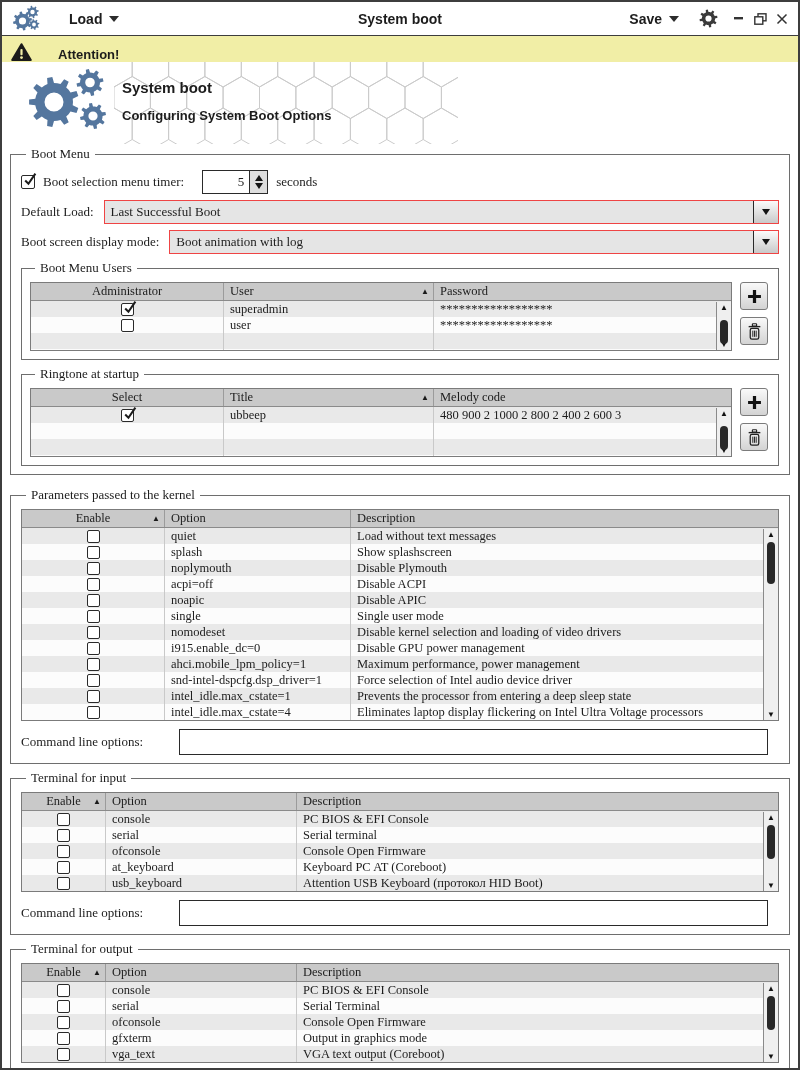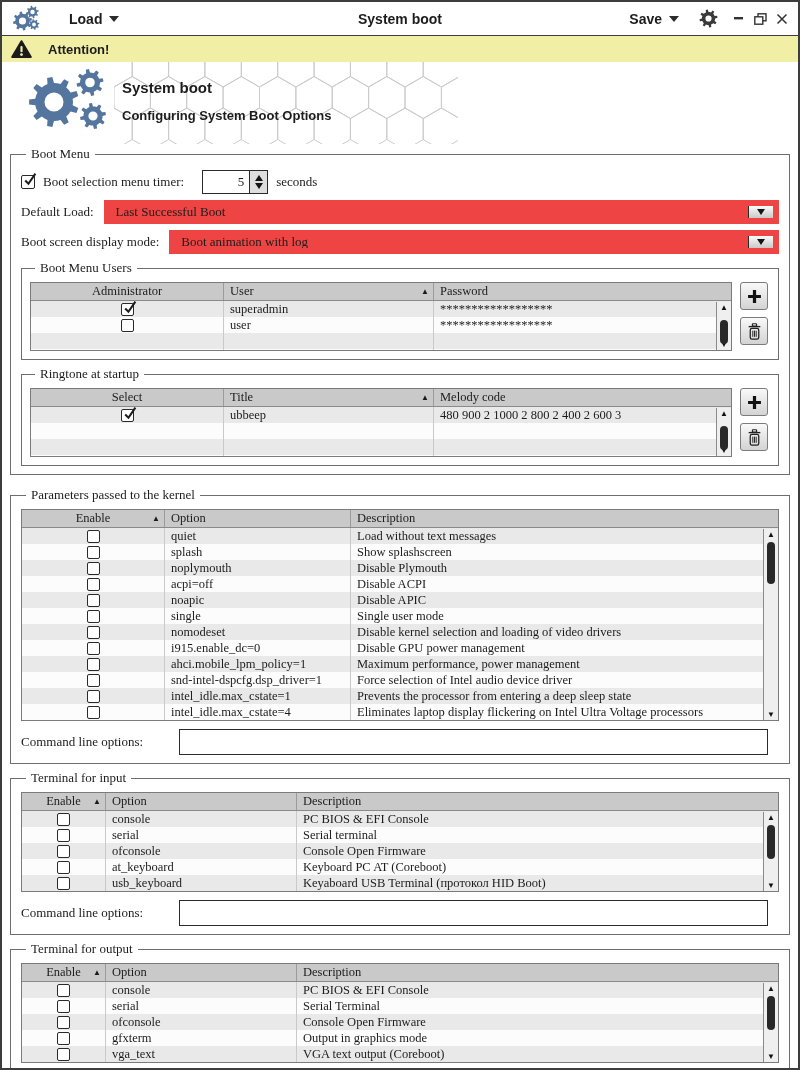--- a/index.html
+++ b/index.html
@@ -12,21 +12,21 @@
   
   .titlebar{flex:0 0 34px;display:flex;align-items:center;padding:0 10px;border-bottom:1px solid #3d3d3d;position:relative;background:#fff;}
   .tb-title{position:absolute;left:0;right:0;text-align:center;font-size:14px;font-weight:700;pointer-events:none;}
   .menu-btn{display:flex;align-items:center;gap:7px;font-size:14px;font-weight:600;background:none;border:none;padding:2px 4px;font-family:inherit;color:#1c1c1c;}
   .caret{width:0;height:0;border-left:5px solid transparent;border-right:5px solid transparent;border-top:6px solid #2c2c2c;}
   .tb-left{display:flex;align-items:center;gap:24px;z-index:1;}
   .tb-right{margin-left:auto;display:flex;align-items:center;gap:16px;z-index:1;}
   .iconbtn{background:none;border:none;padding:0;display:flex;align-items:center;}
   .winbtns{display:flex;align-items:center;gap:9px;}
   
-  .warnbar{flex:0 0 26px;display:flex;align-items:center;gap:16px;padding:0 9px;font-size:13px;font-weight:600;background:#f1eea6;}
+  .warnbar{flex:0 0 26px;display:flex;align-items:flex-end;gap:26px;padding:0 9px;font-size:13px;font-weight:600;background:#f1eea6;}
   
   .apphdr{flex:0 0 84px;position:relative;background:#fff;}
   .hexwrap{position:absolute;left:112px;top:0;width:344px;height:82px;overflow:hidden;}
   .apphdr-gears{position:absolute;left:22px;top:7px;}
   .apphdr-title{position:absolute;left:120px;top:17px;font-size:15px;font-weight:700;}
   .apphdr-sub{position:absolute;left:120px;top:46px;font-size:13px;font-weight:700;}
   
   fieldset{border:1px solid #6e6e6e;margin:0 8px;padding:2px 10px 8px;font-family:Liberation Serif, serif;}
   legend{font-size:13px;padding:0 5px;margin-left:5px;}
   fieldset.inner{margin:6px 0 0;padding:2px 8px 8px;}
@@ -34,21 +34,21 @@
   .frow{display:flex;align-items:center;margin-top:6px;font-size:13px;}
   .frow .lbl{margin-right:10px;white-space:nowrap;}
   .cb{width:14px;height:14px;border:1.5px solid #2a2a2a;border-radius:2px;background:#fff;position:relative;flex:0 0 14px;}
   .cb svg{position:absolute;left:0px;top:-4px;overflow:visible;}
   .gap8{margin-right:8px;}
   .spin{display:flex;margin:0 8px 0 8px;}
   .spin-val{width:48px;height:24px;border:1px solid #2a2a2a;background:#fff;display:flex;align-items:center;justify-content:flex-end;padding-right:5px;font-size:13px;}
   .spin-btn{width:18px;height:24px;border:1px solid #2a2a2a;border-left:none;background:#dedede;display:flex;flex-direction:column;align-items:center;justify-content:center;gap:2px;padding:0;}
   .tri-up{width:0;height:0;border-left:4.5px solid transparent;border-right:4.5px solid transparent;border-bottom:6px solid #141414;}
   .tri-dn{width:0;height:0;border-left:4.5px solid transparent;border-right:4.5px solid transparent;border-top:6px solid #141414;}
-  .combo{flex:1;height:24px;border:6px solid #ef4444;background:#ef4444;display:flex;}
+  .combo{flex:1;height:24px;border:1px solid #ef4444;background:#e5e5e5;display:flex;}
   .combo-val{flex:1;display:flex;align-items:center;padding:0 6px;font-size:13px;white-space:nowrap;overflow:hidden;}
   .combo-btn{flex:0 0 25px;border:none;border-left:1px solid #2a2a2a;background:linear-gradient(#fbfbfb,#c9c9c9);display:flex;align-items:center;justify-content:center;padding:0;}
   
   .tbl-zone{display:flex;align-items:flex-start;gap:8px;margin-top:4px;}
   .tbl{position:relative;flex:1;border:1px solid #7b7b7b;background:#fff;}
   .thead{display:flex;height:18px;background:#c9c9c9;border-bottom:1px solid #8a8a8a;font-size:12.5px;justify-content:center;}
   .hcell{position:relative;display:flex;align-items:center;padding:0 6px;border-right:1px solid #9b9b9b;overflow:hidden;}
   .hcell.center{justify-content:center;}
   .sort{position:absolute;right:4px;top:50%;transform:translateY(-50%);font-size:8px;line-height:1;color:#1a1a1a;}
   .tbody{position:relative;overflow:hidden;}
@@ -529,21 +529,21 @@
                 <span class="cb small"></span>
               </div>
               <div class="tcell c1">at_keyboard</div>
               <div class="tcell c2">Keyboard PC AT (Coreboot)</div>
             </div>
             <div class="trow">
               <div class="tcell ccell c0">
                 <span class="cb small"></span>
               </div>
               <div class="tcell c1">usb_keyboard</div>
-              <div class="tcell c2">Keyaboard USB Terminal (протокол HID Boot)</div>
+              <div class="tcell c2">Attention USB Keyboard (протокол HID Boot)</div>
             </div>
           </div>
         <div class="vscroll">
           <div class="sb-ar">▲</div>
           <div class="sb-track">
               <div class="sb-thumb th-c"></div>
             </div>
           <div class="sb-ar">▼</div>
         </div>
       </div>

